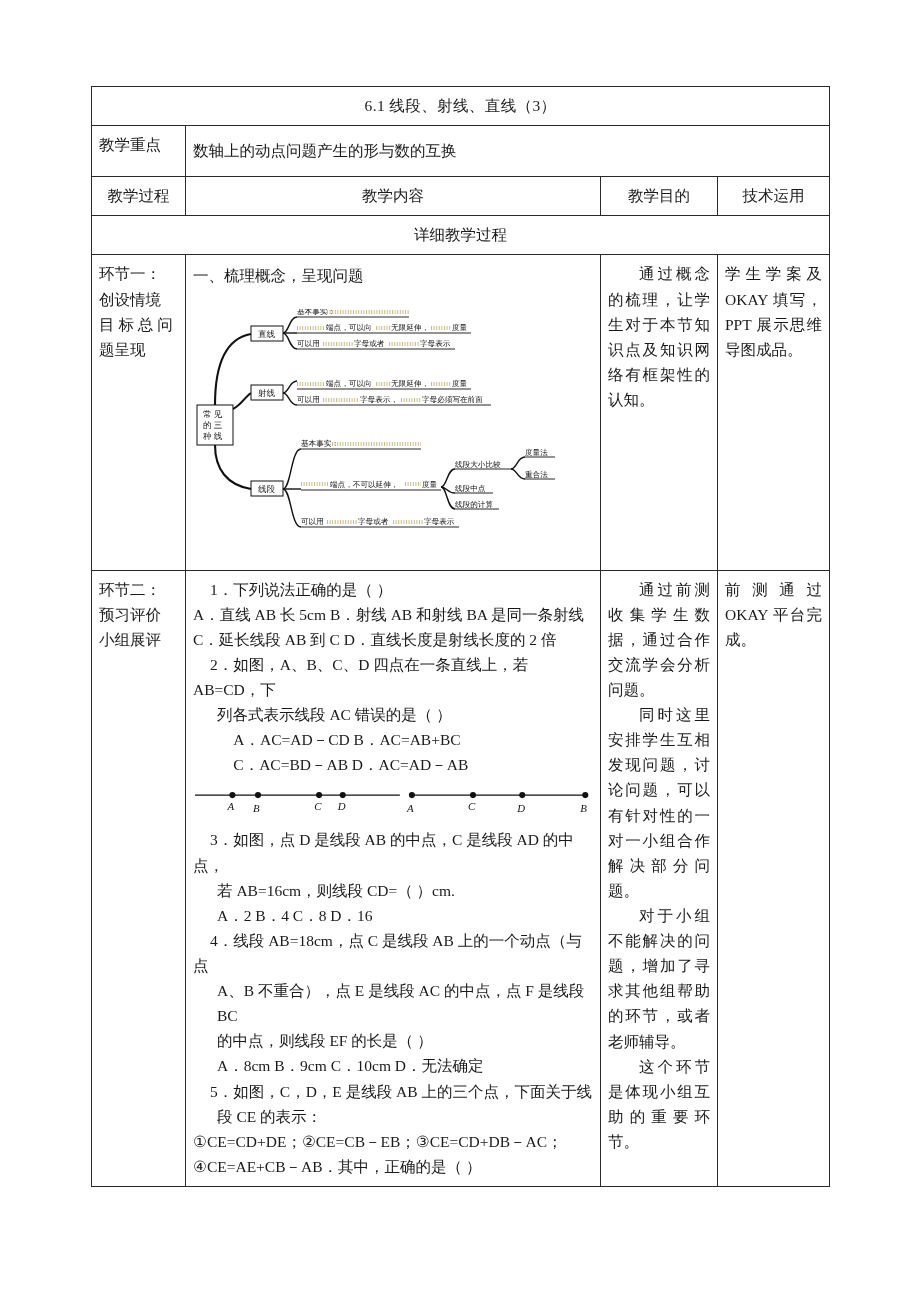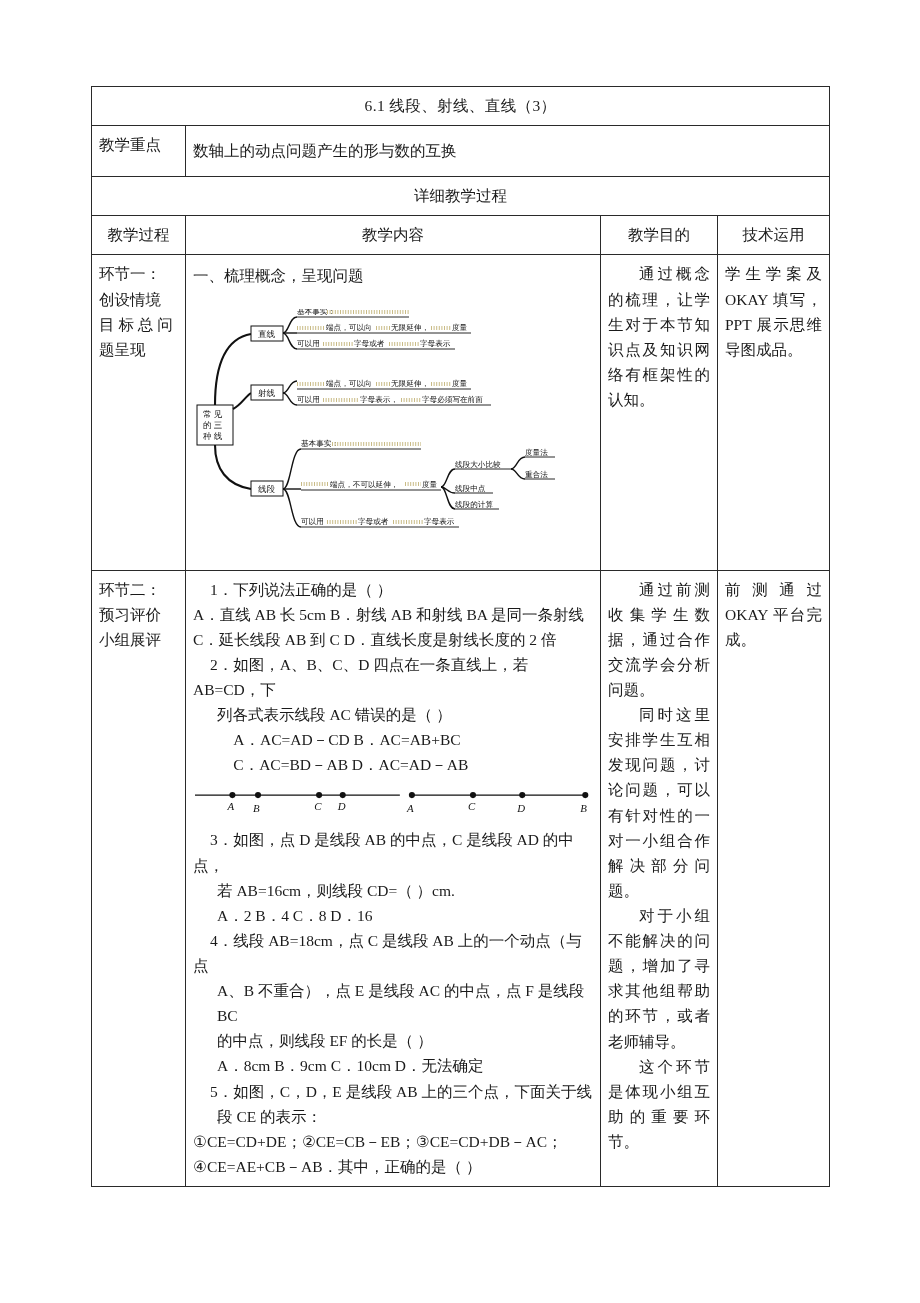--- a/index.html
+++ b/index.html
@@ -112,28 +112,28 @@
     </tr>
 
 
     <tr>
       <td class="label-mid">教学重点</td>
       <td colspan="3" style="padding-top:12px;padding-bottom:13px;font-family:Liberation Serif, serif;">数轴上的动点问题产生的形与数的互换</td>
     </tr>
 
 
     <tr>
-      <td class="center-head" colspan="4">详细教学过程</td>
-    </tr>
-
-    <tr>
       <td class="center-head">教学过程</td>
       <td class="center-head">教学内容</td>
       <td class="center-head">教学目的</td>
       <td class="center-head">技术运用</td>
+    </tr>
+
+    <tr>
+      <td class="center-head" colspan="4">详细教学过程</td>
     </tr>
 
     <tr>
       <td class="stage-label">
         <p>环节一：</p>
         <p>创设情境</p>
         <p class="justify-cn">目 标 总 问</p>
         <p>题呈现</p>
       </td>
 

